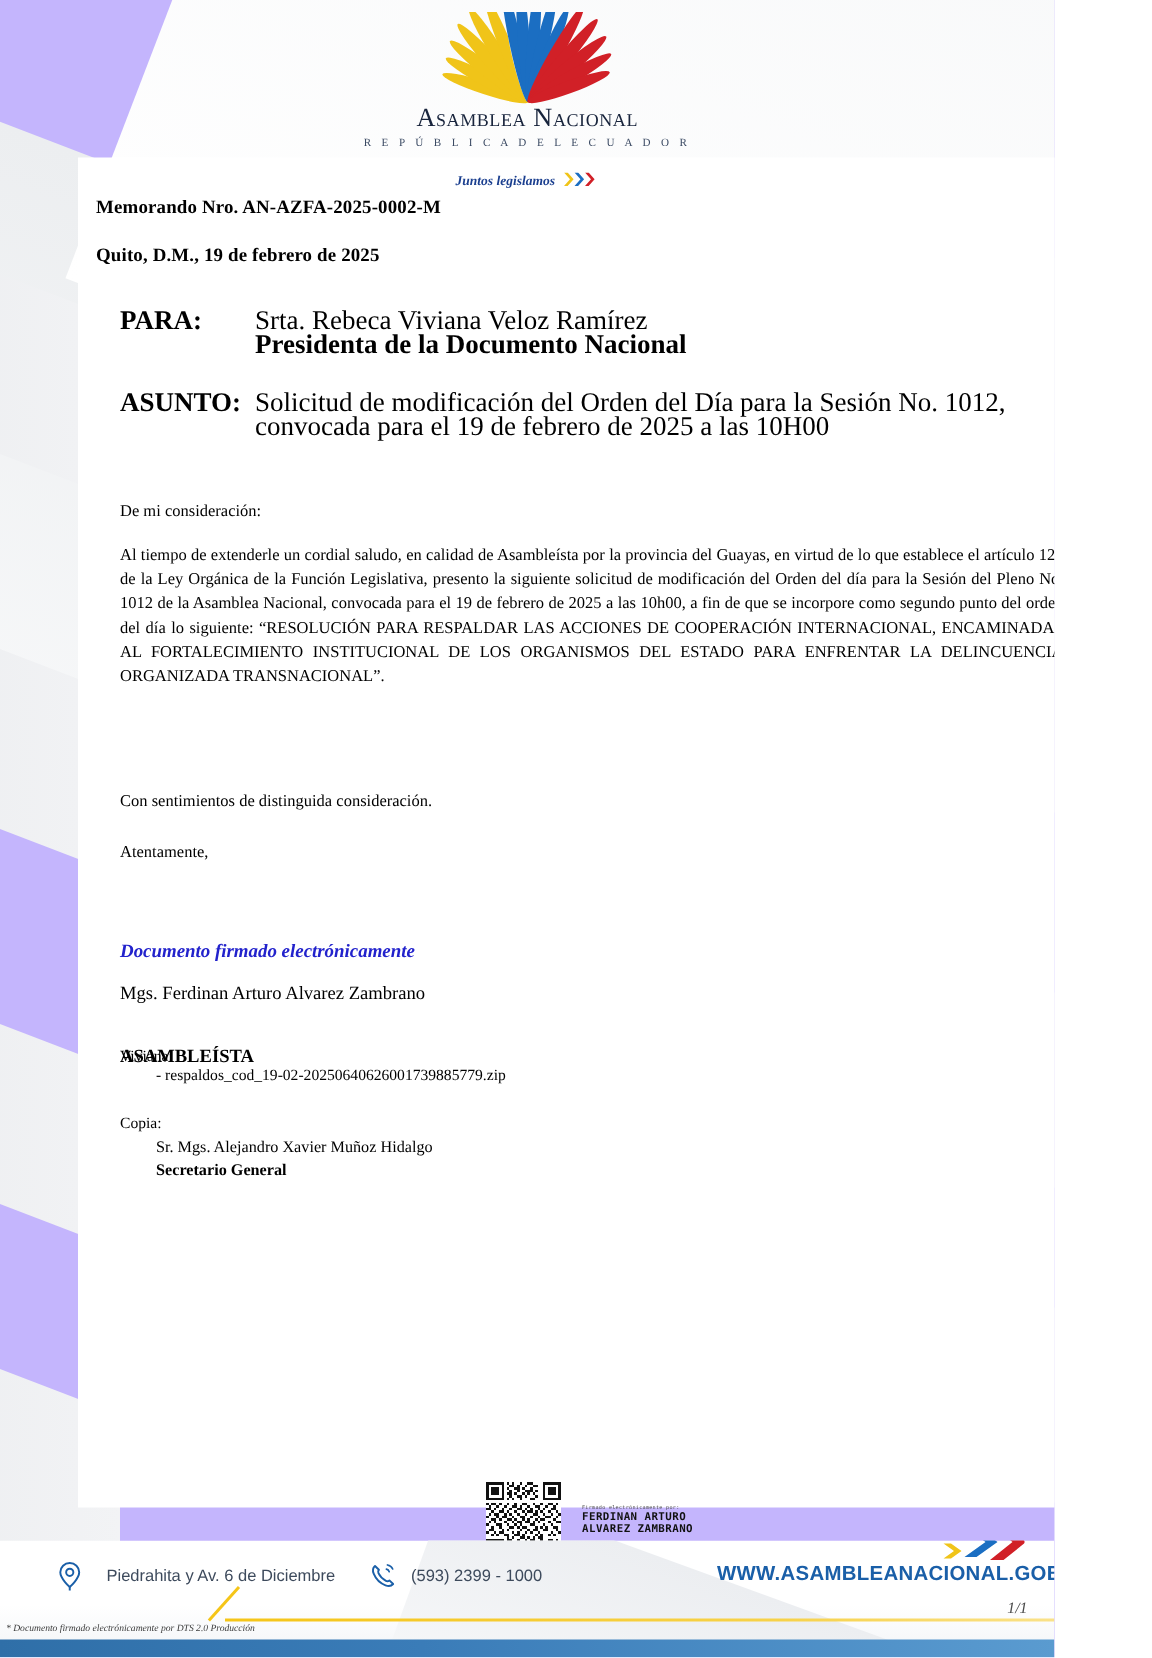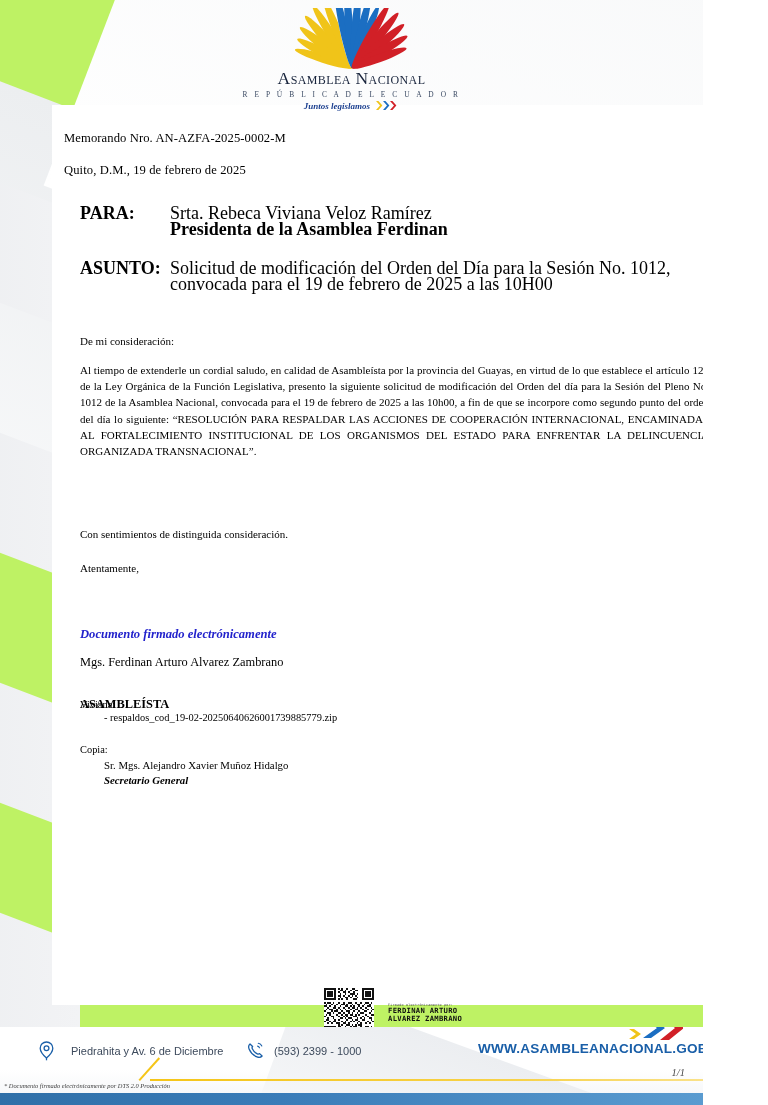--- a/index.html
+++ b/index.html
@@ -5,21 +5,21 @@
   html, body {
     margin: 0;
     padding: 0;
     background: #ffffff;
   }
   .page {
     position: relative;
     width: 703px;
     height: 1105px;
     overflow: hidden;
-    background: #bef264;
+    background: #c4b5fd;
     font-family: "Liberation Serif", "DejaVu Serif", serif;
   }
 
   
   .bg-layer {
     position: absolute;
     inset: 0;
     overflow: hidden;
     pointer-events: none;
   }
@@ -130,37 +130,37 @@
     color: #3b4a63;
     margin-top: 1px;
     white-space: nowrap;
   }
   .logo-slogan {
     font-family: "Liberation Serif", serif;
     font-size: 9px;
     font-style: italic;
     font-weight: bold;
     color: #1b3f8f;
-    margin-top: 2px;
+    margin-top: 16px;
     white-space: nowrap;
   }
   .slogan-chevrons { display: inline-block; vertical-align: -1px; margin-left: 3px; }
 
   
   .doc {
     position: absolute;
     top: 0; left: 0;
     width: 768px;
     color: #000000;
   }
   .memo-line {
     position: absolute;
     left: 64px;
     font-size: 12.6px;
-    font-weight: normal;
+    font-weight: bold;
     letter-spacing: 0.1px;
     white-space: nowrap;
     text-align: center;
   }
   .memo-nro { top: 131px; }
   .memo-date { top: 163px; }
 
   .field-row {
     position: absolute;
     left: 80px;
@@ -231,21 +231,20 @@
   .copia-name {
     position: absolute;
     left: 104px; top: 759px;
     font-size: 10.8px;
   }
   .copia-role {
     position: absolute;
     left: 104px; top: 774px;
     font-size: 10.8px;
     font-weight: bold;
-    font-style: italic;
   }
 
   
   .stamp {
     position: absolute;
     left: 324px; top: 988px;
     display: flex;
     align-items: center;
     gap: 14px;
   }
@@ -422,21 +421,21 @@
 
   <div class="doc">
 
     <div class="memo-line memo-nro">Memorando Nro. AN-AZFA-2025-0002-M</div>
     <div class="memo-line memo-date">Quito, D.M., 19 de febrero de 2025</div>
 
     <div class="field-row row-para">
       <div class="field-label">PARA:</div>
       <div class="field-value">
         <div>Srta. Rebeca Viviana Veloz Ramírez</div>
-        <div class="b">Presidenta de la Asamblea Ferdinan</div>
+        <div class="b">Presidenta de la Documento Nacional</div>
       </div>
     </div>
 
     <div class="field-row row-asunto">
       <div class="field-label">ASUNTO:</div>
       <div class="field-value">Solicitud de modificación del Orden del Día para la Sesión No. 1012, convocada para el 19 de febrero de 2025 a las 10H00</div>
     </div>
 
     <div class="para p-consideracion">De mi consideración:</div>
     <div class="para p-main">Al tiempo de extenderle un cordial saludo, en calidad de Asambleísta por la provincia del Guayas, en virtud de lo que establece  el artículo 129 de la Ley Orgánica de la Función Legislativa, presento la siguiente solicitud de modificación del Orden del día para la Sesión del Pleno No. 1012 de la Asamblea Nacional, convocada para el 19 de febrero de 2025 a las 10h00, a fin de que se incorpore como segundo punto del orden del día lo siguiente: “RESOLUCIÓN PARA RESPALDAR LAS ACCIONES DE COOPERACIÓN INTERNACIONAL,  ENCAMINADAS AL FORTALECIMIENTO INSTITUCIONAL DE LOS ORGANISMOS DEL ESTADO PARA ENFRENTAR LA DELINCUENCIA ORGANIZADA TRANSNACIONAL”.</div>

